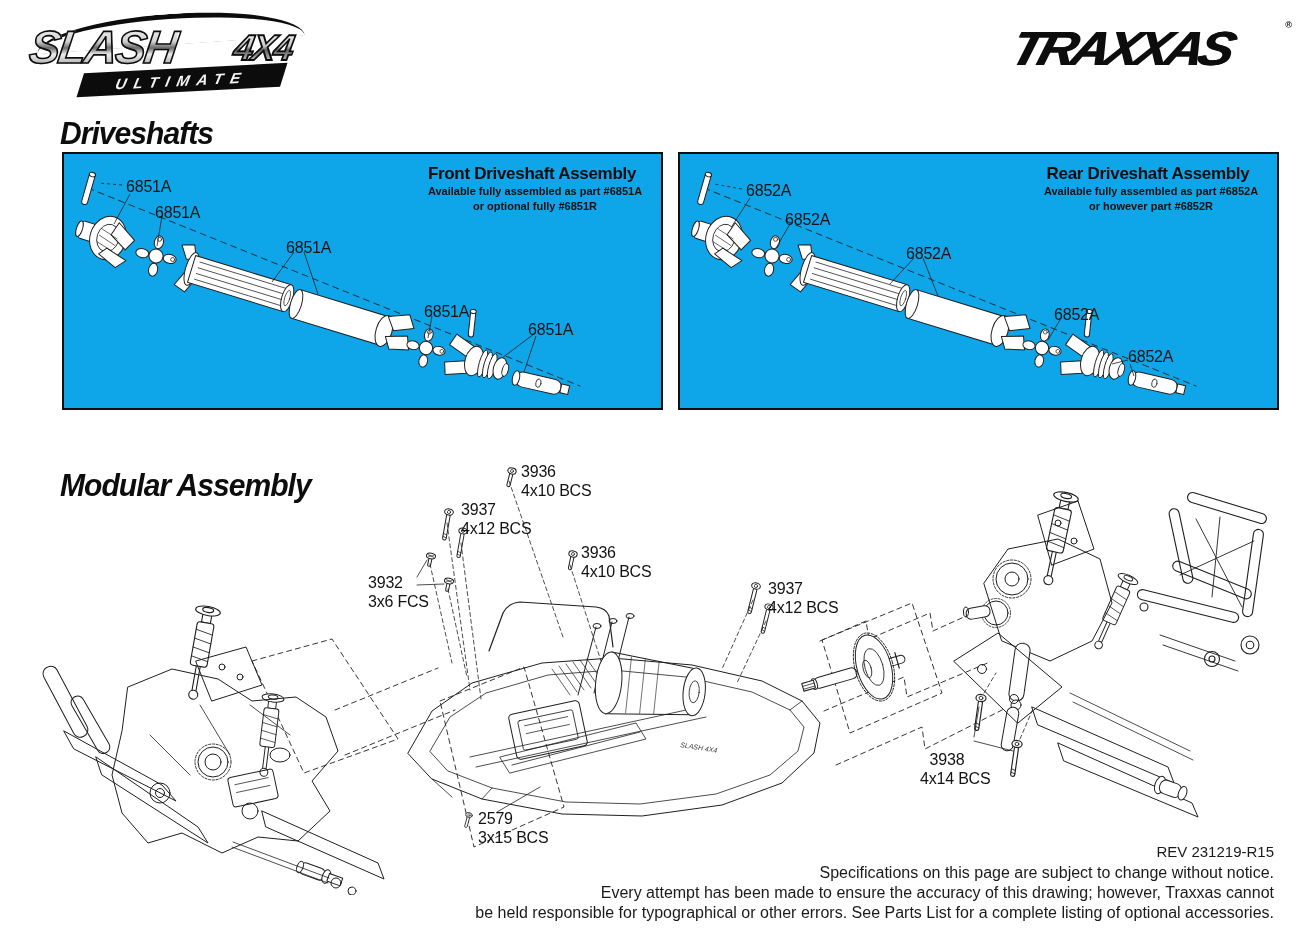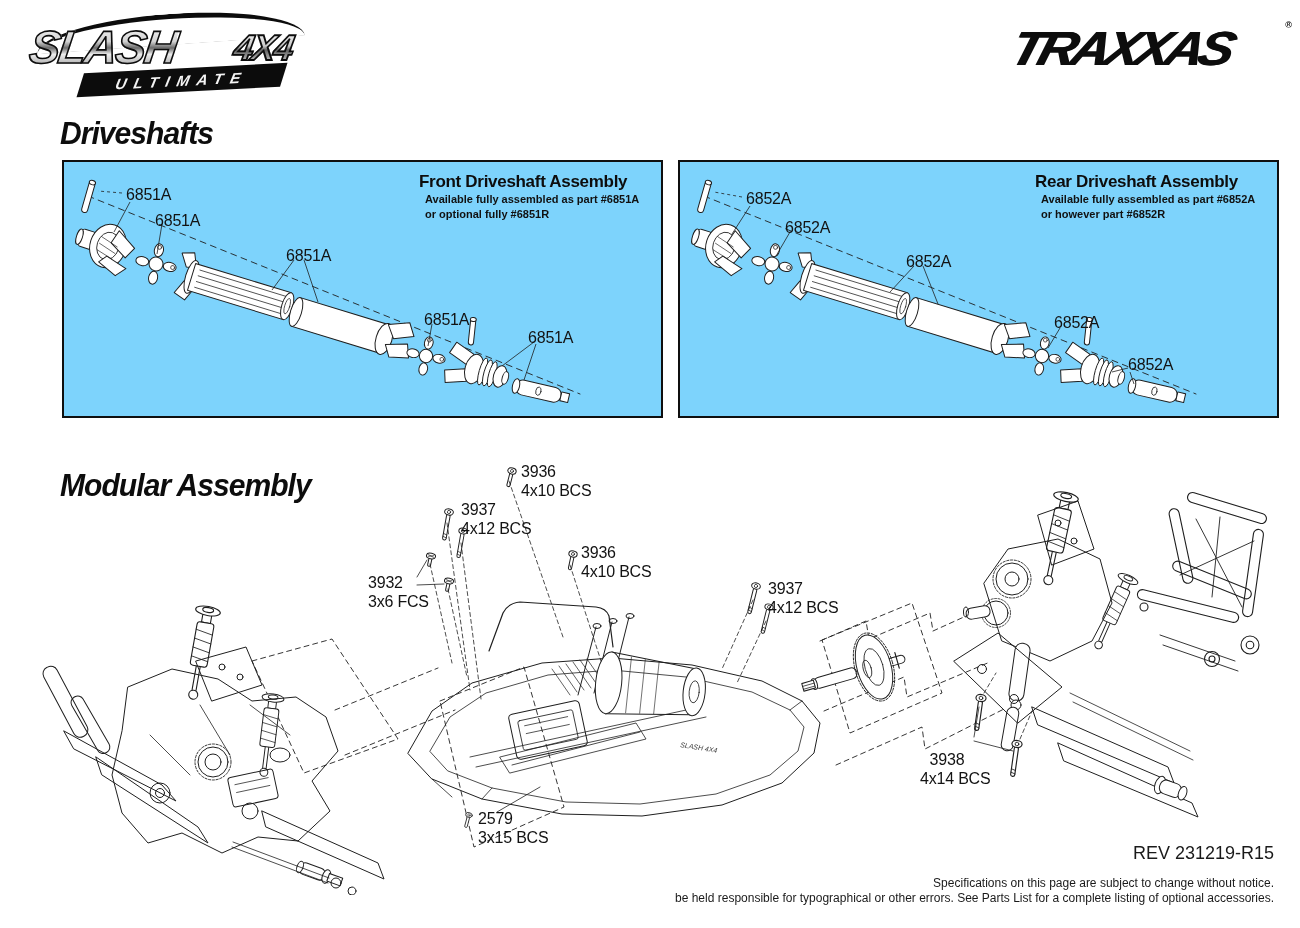--- a/index.html
+++ b/index.html
@@ -44,37 +44,37 @@
   }
   .traxxas-logo .reg{position:absolute;right:0px;top:0px;font-size:9px;font-weight:700;color:#0d0d0d;}
   
   .section-title{
     position:absolute;left:60px;font-style:italic;font-weight:900;font-size:31px;
     letter-spacing:-1px;color:#0d0d0d;transform:scaleX(0.97);transform-origin:left;white-space:nowrap;
   }
   #title-driveshafts{top:116px;}
   #title-modular{top:468px;}
   
-  .ds-box{position:absolute;top:160px;width:597px;height:254px;border:2px solid #0f0f0f;background:#7dd3fc;}
+  .ds-box{position:absolute;top:152px;width:597px;height:254px;border:2px solid #0f0f0f;background:#0ea5e9;text-align:center;}
   #front-box{left:62px;}
   #rear-box{left:678px;}
   .ds-head{position:absolute;right:16px;top:10px;width:226px;}
   .ds-title{font-size:17px;font-weight:800;color:#0d0d0d;letter-spacing:-0.3px;white-space:nowrap;}
   .ds-sub{font-size:11px;font-weight:700;color:#111;margin-left:6px;line-height:1.35;white-space:nowrap;}
   .ds-art{position:absolute;left:0;top:0;width:597px;height:254px;}
   .part-label{position:absolute;font-size:16px;letter-spacing:-0.2px;color:#131313;white-space:nowrap;line-height:1.15;}
   
   #modular-art{position:absolute;left:0;top:455px;width:1300px;height:440px;}
   .mod-label{position:absolute;font-size:16px;letter-spacing:-0.2px;color:#131313;line-height:1.18;white-space:nowrap;}
   .mod-label.right{text-align:left;}
   .mod-label.center{text-align:center;margin-top:24px;}
   
   .footer{position:absolute;right:26px;top:843px;text-align:right;color:#1a1a1a;}
-  .footer .rev{font-size:18px;margin-bottom:12px;}
-  .footer .fine{font-size:12px;line-height:1.24;}
+  .footer .rev{font-size:15px;margin-bottom:3px;}
+  .footer .fine{font-size:16px;line-height:1.24;}
   svg{display:block;}
 </style>
 </head>
 <body>
 
 <div id="page">
 
   <svg width="0" height="0" style="position:absolute" aria-hidden="true">
     <defs>
       <g id="screw" stroke="#1f1f1f" fill="#fff" stroke-width="1">
@@ -416,16 +416,17 @@
     <div>4x14 BCS</div>
   </div>
   <div class="mod-label" style="left:478px;top:810px">
     <div>2579</div>
     <div>3x15 BCS</div>
   </div>
 
   <div class="footer">
     <div class="rev">REV 231219-R15</div>
     <div class="fine">Specifications on this page are subject to change without notice.</div>
+    <div class="fine">Every attempt has been made to ensure the accuracy of this drawing; however, Traxxas cannot</div>
     <div class="fine">be held responsible for typographical or other errors. See Parts List for a complete listing of optional accessories.</div>
   </div>
 
 </div>
 
 </body></html>

